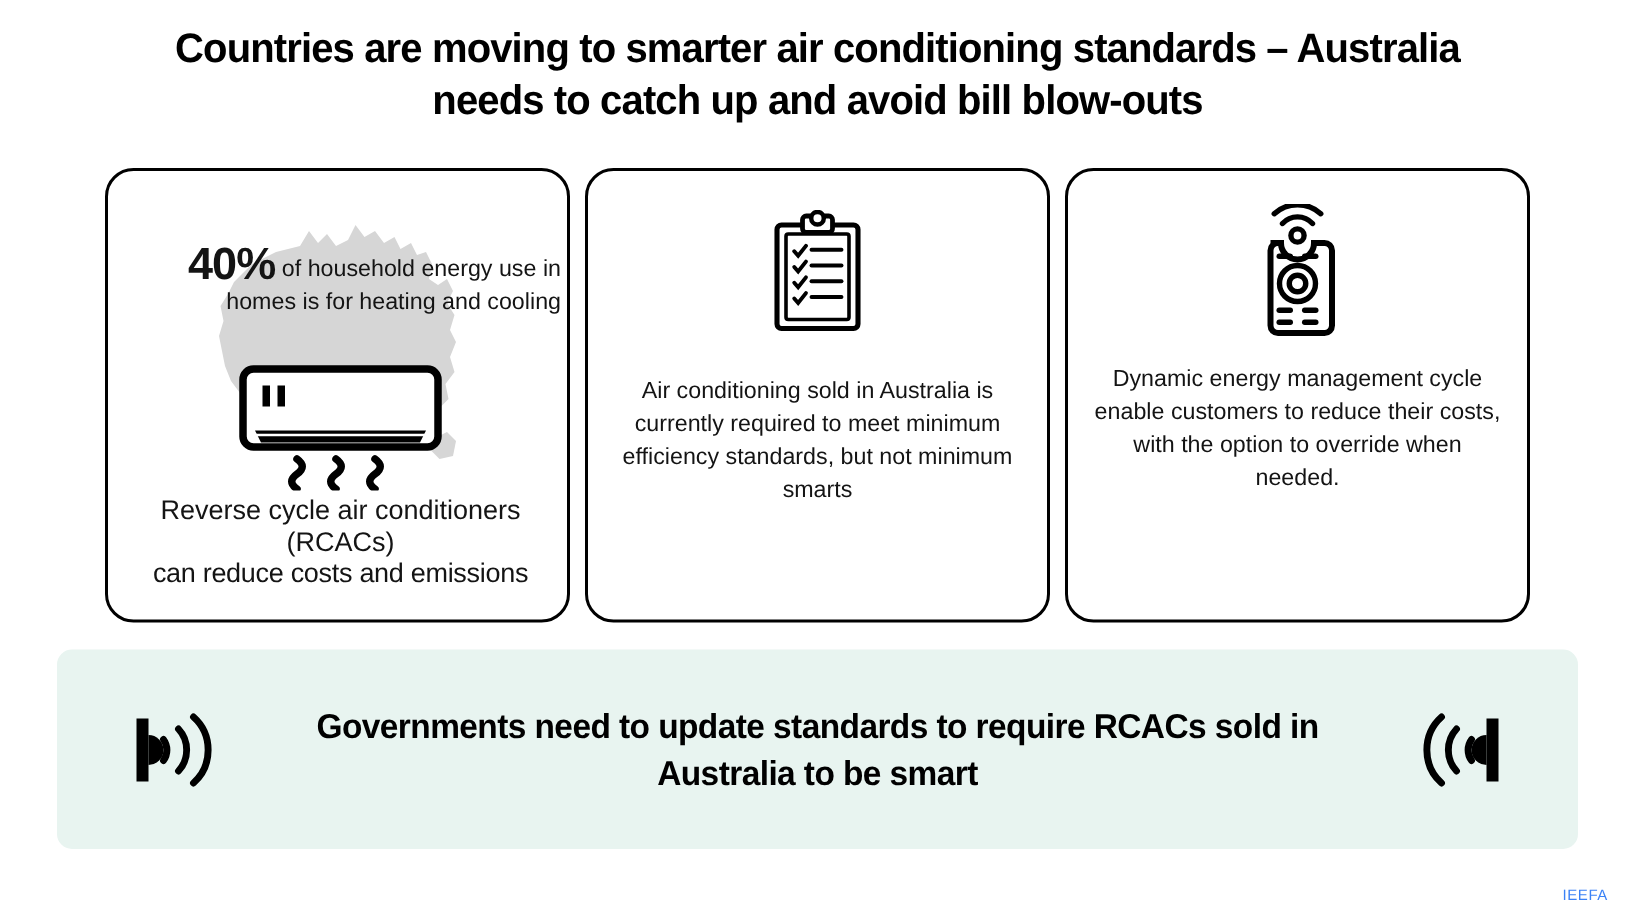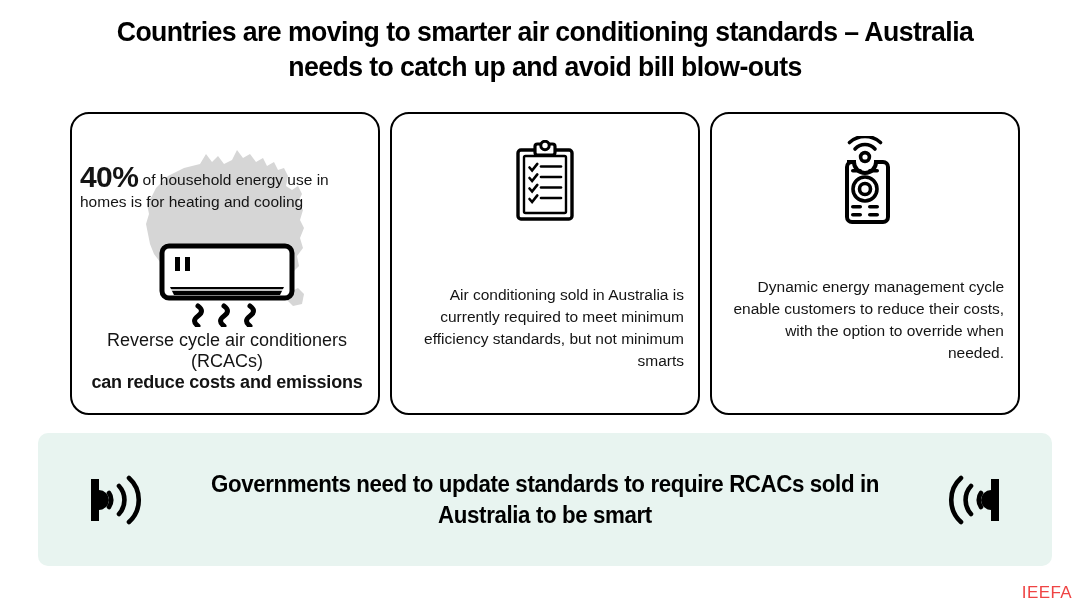--- a/index.html
+++ b/index.html
@@ -57,21 +57,21 @@
     top: 28px;
     width: 172px;
     height: 172px;
     pointer-events: none;
   }
   .c1-stat {
     position: absolute;
     top: 52px;
     left: 0;
     width: 310px;
-    text-align: left;
+    text-align: right;
     padding: 0 8px;
     box-sizing: border-box;
     line-height: 22px;
   }
   .c1-stat .big {
     font-size: 30px;
     font-weight: bold;
     letter-spacing: -0.6px;
     vertical-align: -2px;
   }
@@ -89,42 +89,41 @@
     position: absolute;
     top: 216px;
     left: 0;
     width: 310px;
     text-align: center;
     font-size: 18px;
     line-height: 21px;
     padding: 0 8px;
     box-sizing: border-box;
   }
-  .c1-bottom .strong { font-weight: bold; letter-spacing: -0.2px; }
+  .c1-bottom .strong { font-weight: normal; letter-spacing: -0.2px; }
 
   
   .icon-top {
     position: absolute;
     left: 0;
     width: 100%;
     display: flex;
     justify-content: center;
   }
   .c2-icon-wrap { top: 22px; }
   .c3-icon-wrap { top: 18px; }
   .card-text {
     position: absolute;
     left: 0;
     width: 100%;
     box-sizing: border-box;
     padding: 0 14px;
-    text-align: right;
+    text-align: center;
     font-size: 15.5px;
     line-height: 22px;
-    margin-top: 34px;
   }
   .c2-text { top: 136px; }
   .c3-text { top: 128px; }
 
   
   .banner {
     position: absolute;
     left: 38px;
     top: 433px;
     width: 1014px;
@@ -148,23 +147,23 @@
     color: #000000;
     transform: scaleX(0.97);
   }
   .signal-icon { flex: 0 0 auto; }
 
   
   .footer-logo {
     position: absolute;
     right: 18px;
     bottom: 10px;
-    font-size: 17px;
+    font-size: 10px;
     letter-spacing: 0.4px;
-    color: #ef4444;
+    color: #3b82f6;
   }
 </style>
 </head>
 <body>
 
 <div class="title">Countries are moving to smarter air conditioning standards – Australia needs to catch up and avoid bill blow-outs</div>
 
 <div class="cards">
 
   <div class="card">

